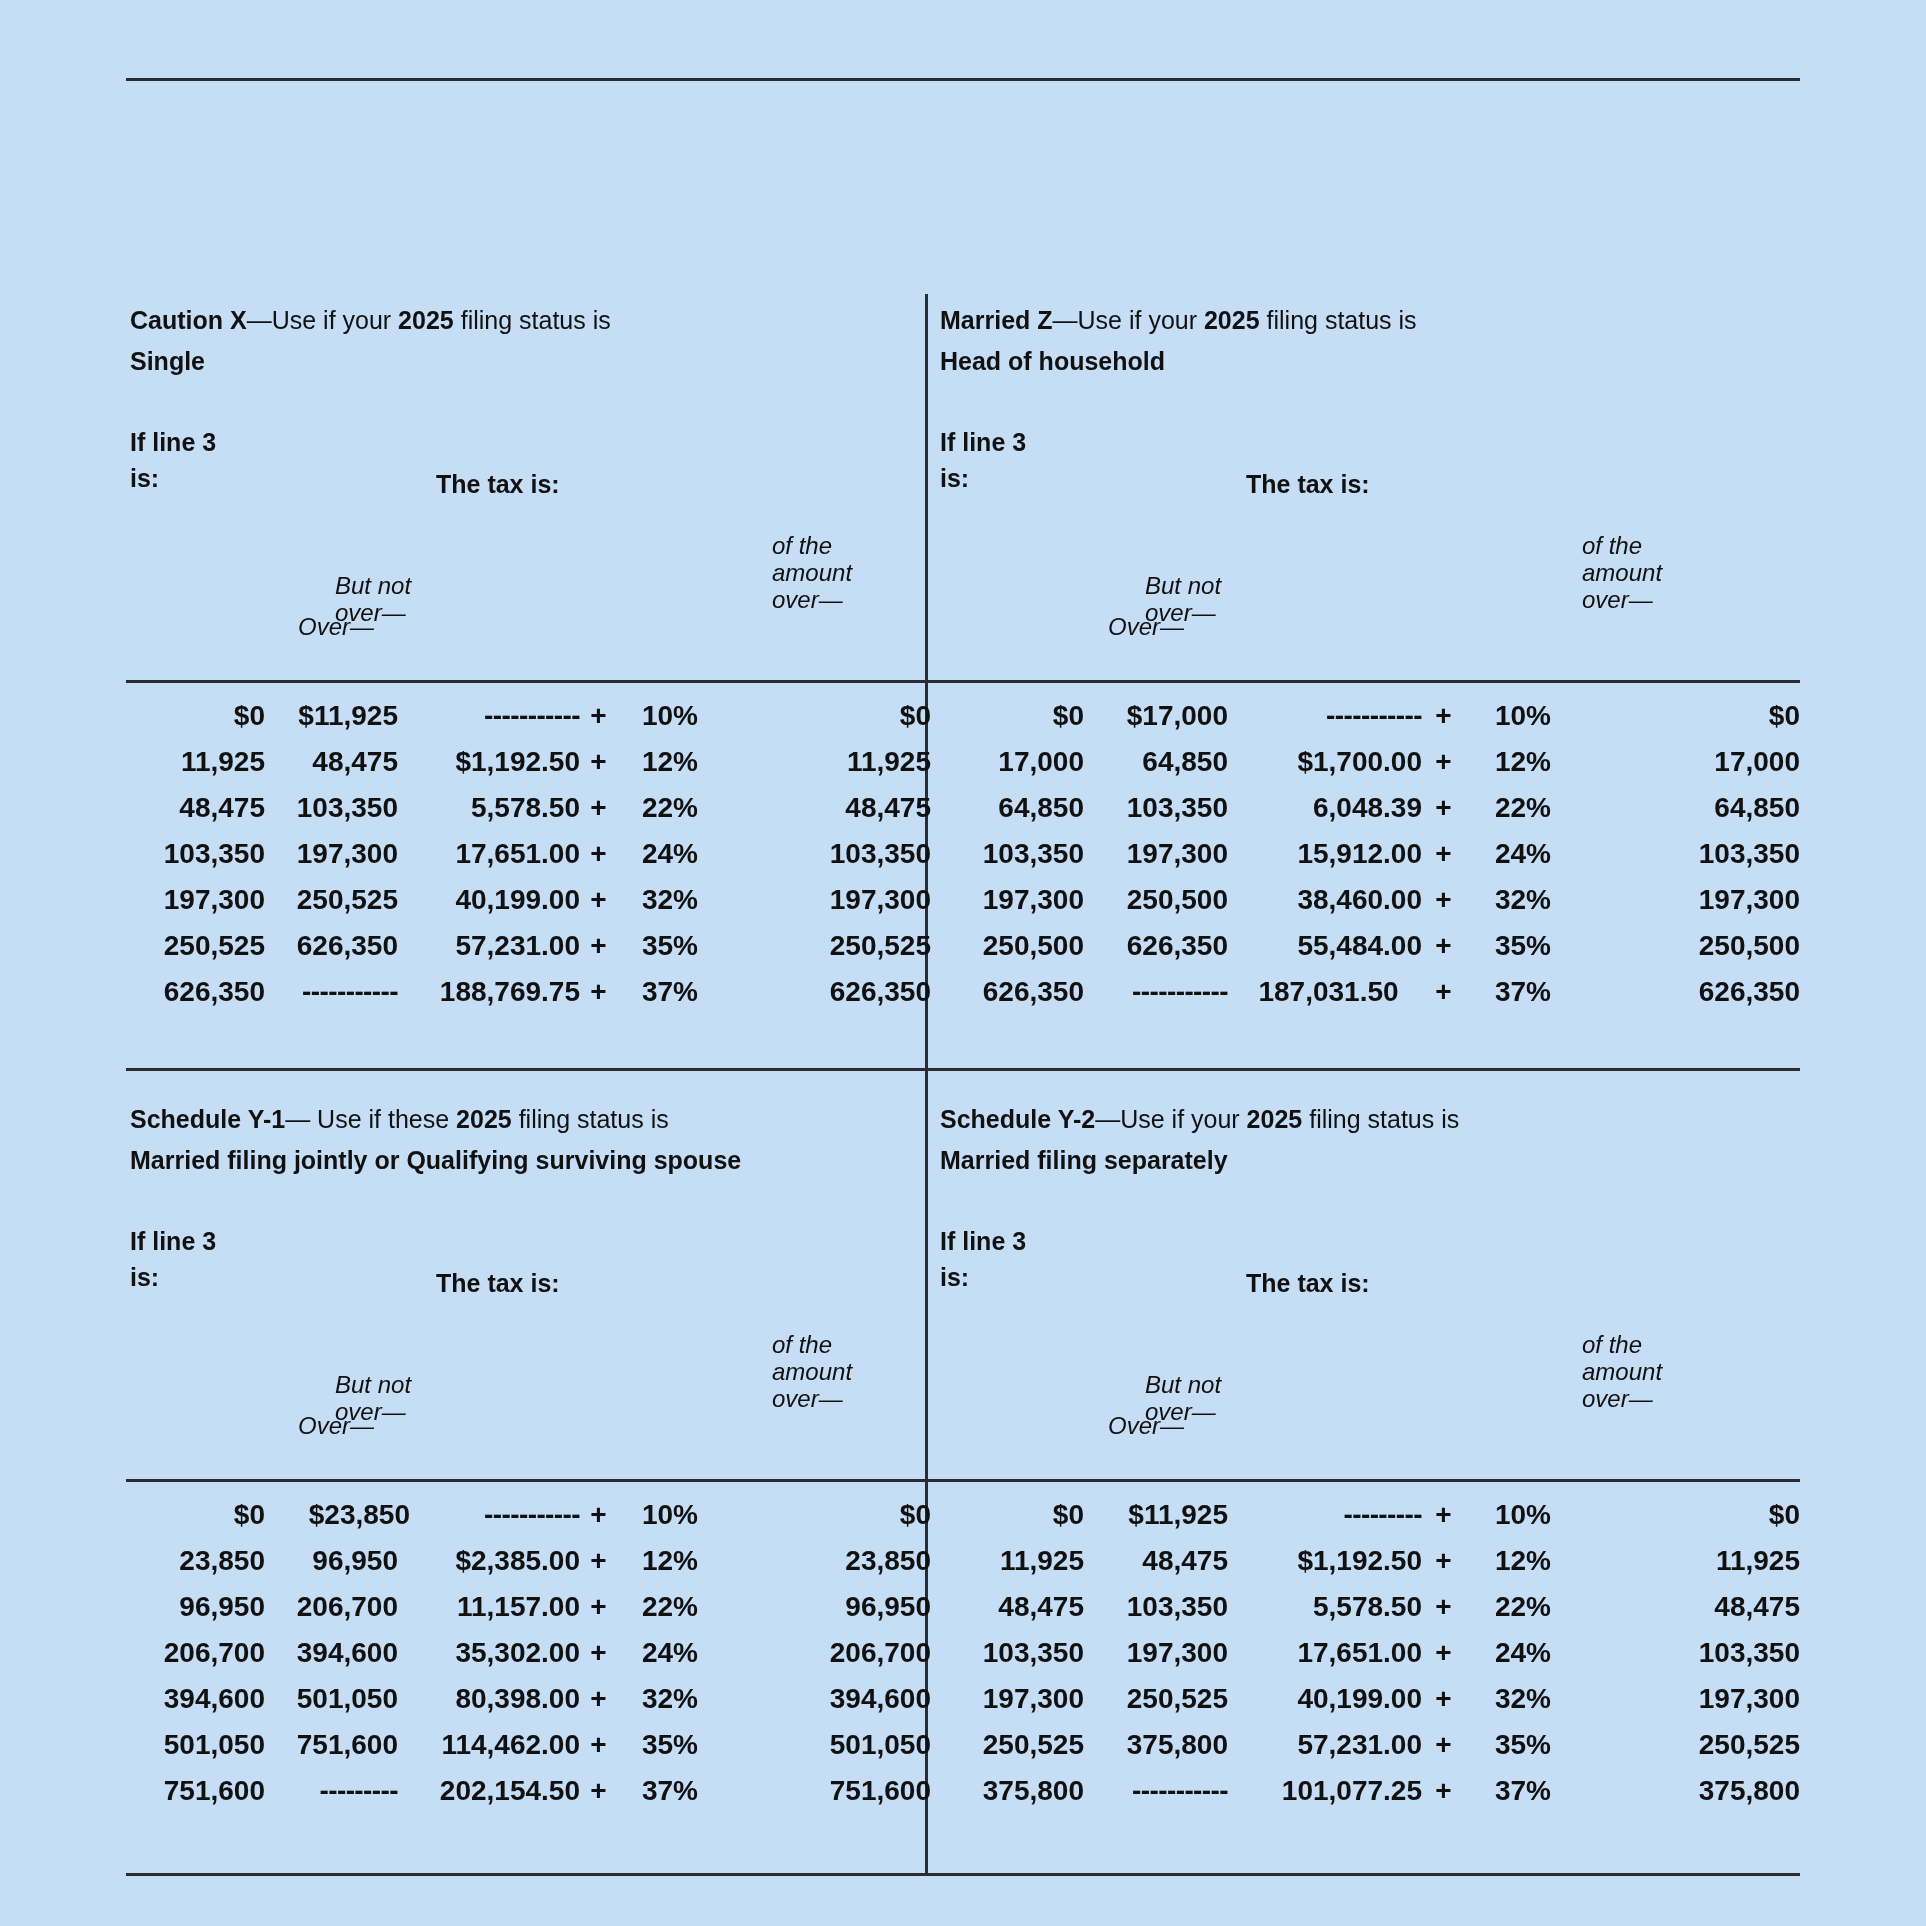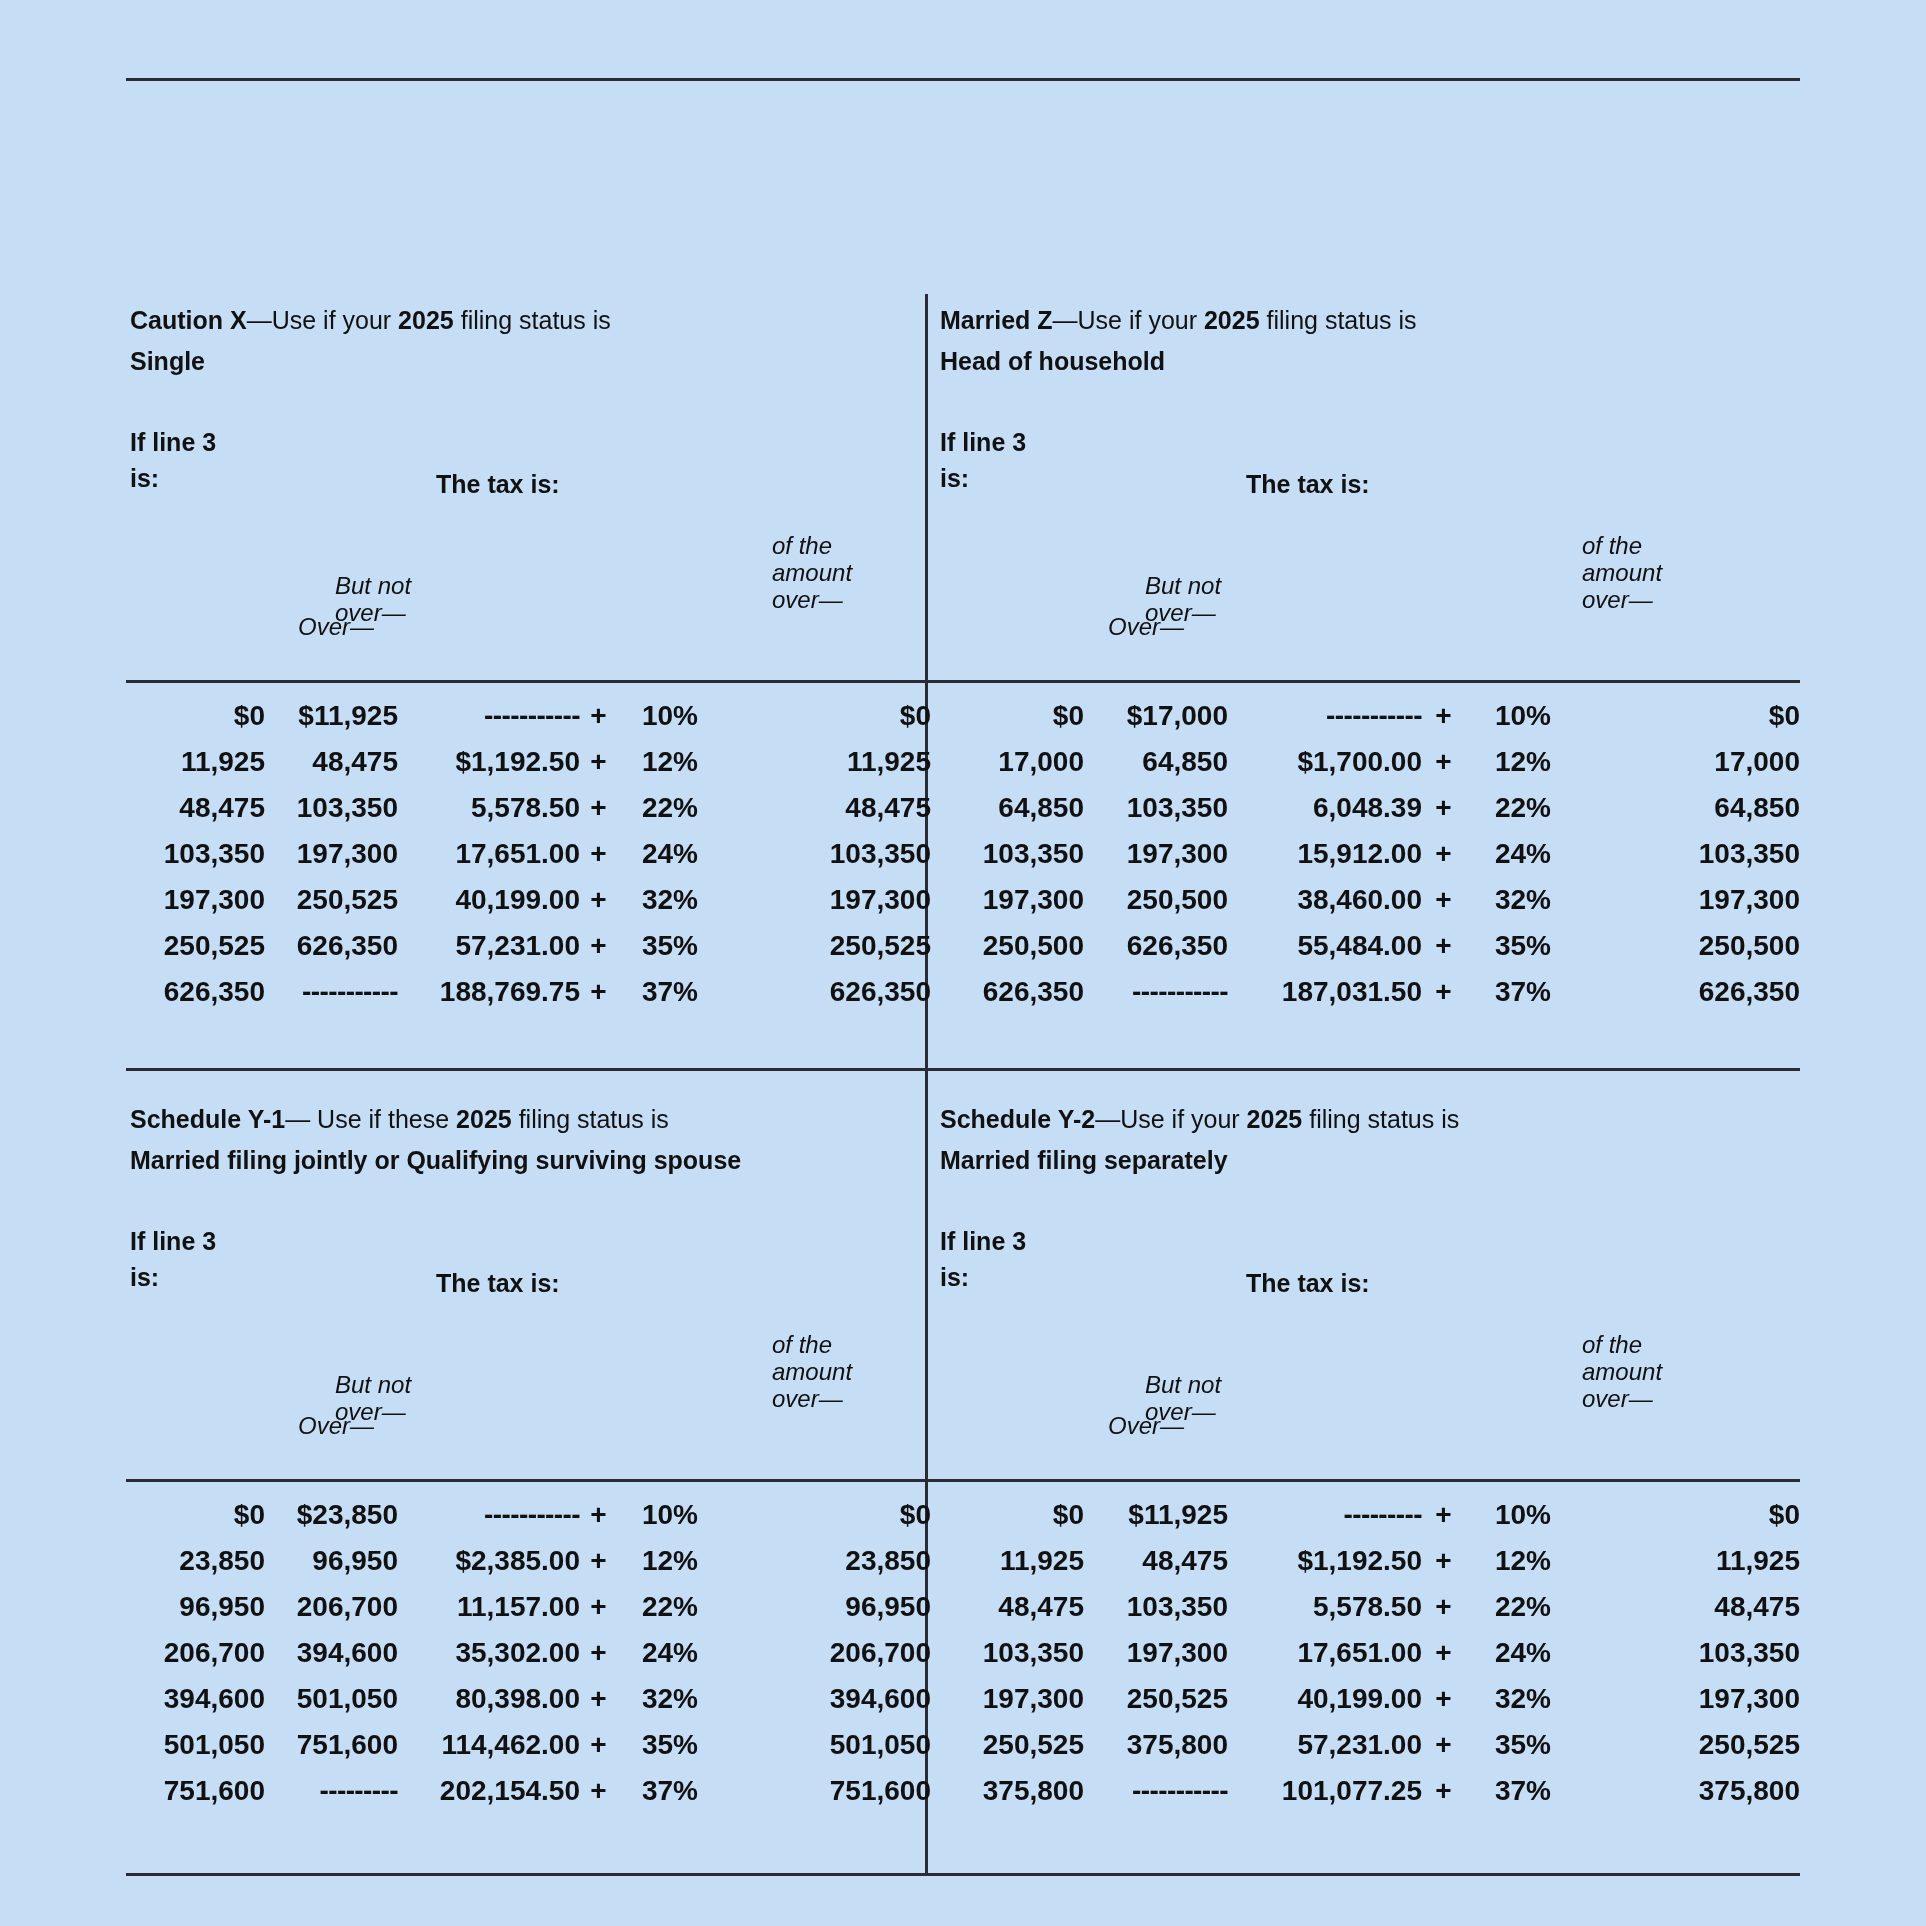--- a/index.html
+++ b/index.html
@@ -303,21 +303,21 @@
         <div class="cell c-over" style="left: 0px; width: 144px;">250,500</div>
         <div class="cell c-notover" style="left: 150px; width: 138px;">626,350</div>
         <div class="cell c-tax" style="left: 295px; width: 187px;">55,484.00</div>
         <div class="cell c-plus" style="left: 487px; width: 33px;">+</div>
         <div class="cell c-pct" style="left: 521px; width: 90px;">35%</div>
         <div class="cell c-amt" style="left: 620px; width: 240px;">250,500</div>
       </div>
       <div class="row">
         <div class="cell c-over" style="left: 0px; width: 144px;">626,350</div>
         <div class="cell c-notover dash" style="left: 150px; width: 138px;">-----------</div>
-        <div class="cell c-tax" style="left: 295px; width: 187px;">187,031.50</div>
+        <div class="cell c-tax" style="left: 295px; width: 187px; text-align: center;">187,031.50</div>
         <div class="cell c-plus" style="left: 487px; width: 33px;">+</div>
         <div class="cell c-pct" style="left: 521px; width: 90px;">37%</div>
         <div class="cell c-amt" style="left: 620px; width: 240px;">626,350</div>
       </div>
     </div>
 
   <div class="schedule" style="left:130px; top:1107px; width:801px;">
     <div class="sched-title">
       <span class="b">Schedule Y-1</span><span>— Use if these </span><span class="b">2025</span><span> filing status is</span>
     </div>
@@ -336,21 +336,21 @@
     <div class="colhead stack" style="left:642px; top:225px;">
       <div>of the</div>
       <div>amount</div>
       <div>over—</div>
     </div>
   </div>
 
   <div class="rows" style="left:130px; top:1499px; width:801px; position:absolute;">
       <div class="row">
         <div class="cell c-over" style="left: 0px; width: 135px;">$0</div>
-        <div class="cell c-notover" style="left: 140px; width: 128px;">$23,850</div>
+        <div class="cell c-notover" style="left: 152px; width: 128px;">$23,850</div>
         <div class="cell c-tax dash" style="left: 275px; width: 175px;">-----------</div>
         <div class="cell c-plus" style="left: 453px; width: 31px;">+</div>
         <div class="cell c-pct" style="left: 485px; width: 83px;">10%</div>
         <div class="cell c-amt" style="left: 578px; width: 223px;">$0</div>
       </div>
       <div class="row">
         <div class="cell c-over" style="left: 0px; width: 135px;">23,850</div>
         <div class="cell c-notover" style="left: 140px; width: 128px;">96,950</div>
         <div class="cell c-tax" style="left: 275px; width: 175px;">$2,385.00</div>
         <div class="cell c-plus" style="left: 453px; width: 31px;">+</div>

